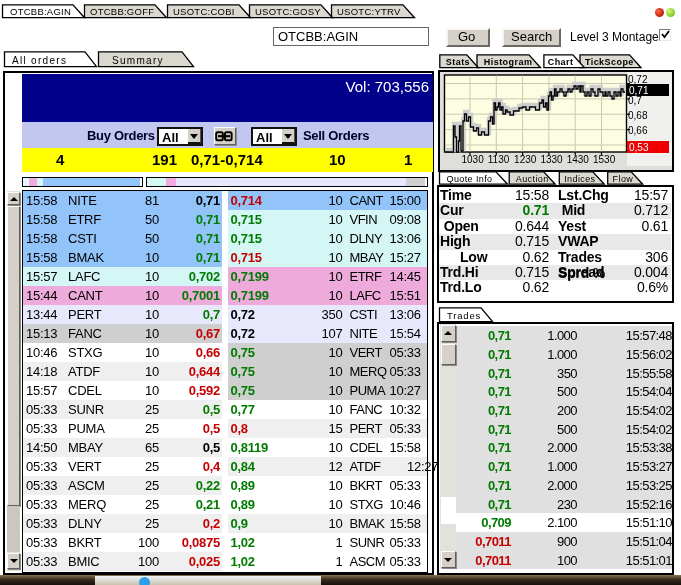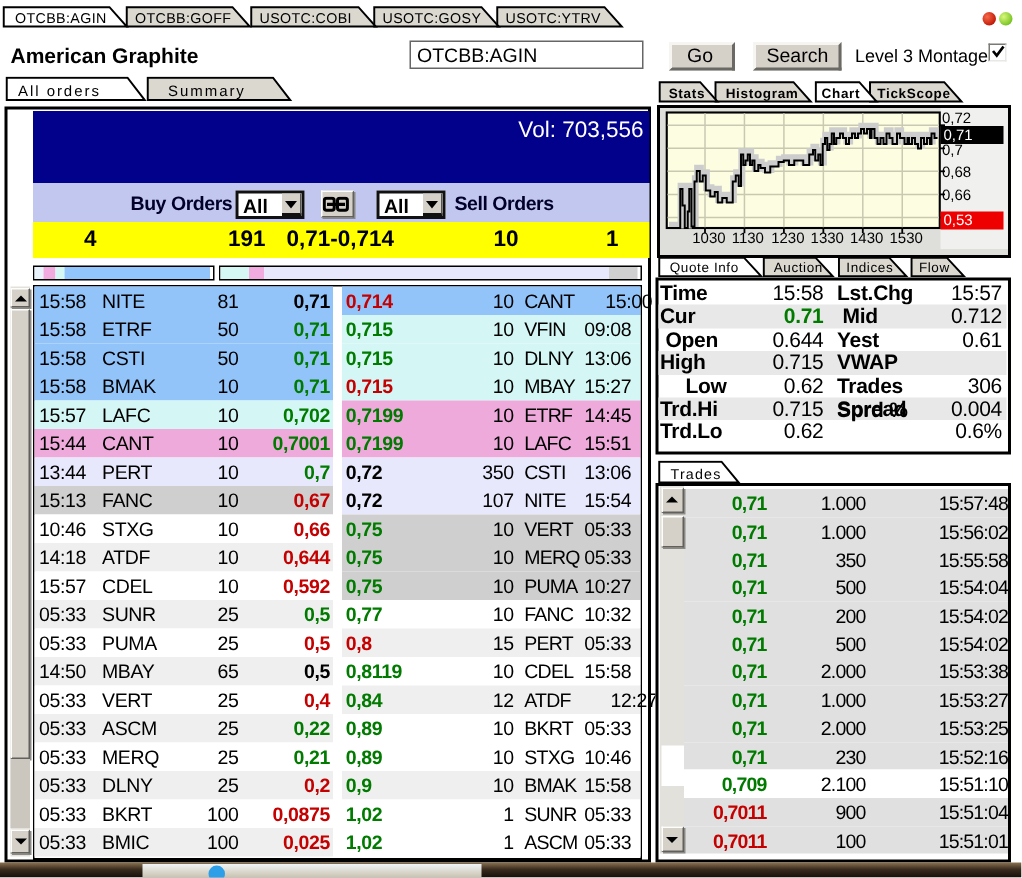--- a/index.html
+++ b/index.html
@@ -20,21 +20,20 @@
       <path d="M 249.5,13.7 L 249.5,0.8 L 321,0.8 L 332.5,13.7 Z" fill="#DBD8D0" stroke="#000" stroke-width="1.3"></path>
       <path d="M 167.5,13.7 L 167.5,0.8 L 239,0.8 L 250.5,13.7 Z" fill="#DBD8D0" stroke="#000" stroke-width="1.3"></path>
       <path d="M 84.5,13.7 L 84.5,0.8 L 155,0.8 L 166.5,13.7 Z" fill="#DBD8D0" stroke="#000" stroke-width="1.3"></path>
       <path d="M 2.5,13.7 L 2.5,0.8 L 73,0.8 L 84.5,13.7 Z" fill="#fff" stroke="#000" stroke-width="1.3"></path>
       <text x="10" y="11.0" font-size="9.5" letter-spacing="0.25" font-weight="normal" font-family="Liberation Sans, sans-serif">OTCBB:AGIN</text>
       <text x="90" y="11.0" font-size="9.5" letter-spacing="0.25" font-weight="normal" font-family="Liberation Sans, sans-serif">OTCBB:GOFF</text>
       <text x="173" y="11.0" font-size="9.5" letter-spacing="0.25" font-weight="normal" font-family="Liberation Sans, sans-serif">USOTC:COBI</text>
       <text x="255" y="11.0" font-size="9.5" letter-spacing="0.25" font-weight="normal" font-family="Liberation Sans, sans-serif">USOTC:GOSY</text>
       <text x="337" y="11.0" font-size="9.5" letter-spacing="0.25" font-weight="normal" font-family="Liberation Sans, sans-serif">USOTC:YTRV</text>
     </svg>
-<div class="t" style="left:7px;top:29px;font-size:14px;font-weight:bold;color:#000;">American Graphite</div>
 <div class="abs" style="left:273px;top:27px;width:154px;height:17px;background:#fff;border:1px solid #666;"></div>
 <div class="t" style="left:278px;top:29px;font-size:13px;font-weight:normal;color:#000;">OTCBB:AGIN</div>
 <div class="abs btn" style="left:446px;top:28px;width:40px;height:15px;"></div>
 <div class="t" style="left:458px;top:29px;font-size:13px;font-weight:normal;color:#000;">Go</div>
 <div class="abs btn" style="left:502px;top:28px;width:55px;height:15px;"></div>
 <div class="t" style="left:511px;top:29px;font-size:13px;font-weight:normal;color:#000;">Search</div>
 <div class="t" style="left:570px;top:30px;font-size:12px;font-weight:normal;color:#000;">Level 3 Montage</div>
 <div class="abs" style="left:659px;top:29px;width:10px;height:10px;background:#fff;border-top:1.5px solid #7a7a75;border-left:1.5px solid #7a7a75;border-bottom:1.5px solid #e8e8e4;border-right:1.5px solid #e8e8e4;"></div>
 <svg class="abs" style="left:660px;top:29px" width="12" height="12">
       <path d="M 2,5 L 4.5,8 L 9,2" stroke="#000" stroke-width="1.8" fill="none"></path>
@@ -94,21 +93,21 @@
 <div class="abs" style="left:22px;top:190px;width:404px;height:381px;border:1px solid #000;border-bottom:2px solid #000;"></div>
 <div class="abs" style="left:23px;top:191.0px;width:199px;height:19.0px;background:#92C4FA;"></div>
 <div class="abs" style="left:227.5px;top:191.0px;width:199.5px;height:19.0px;background:#92C4FA;"></div>
 <div class="t" style="left:26px;top:193.5px;font-size:13px;font-weight:normal;color:#000;line-height:14px;letter-spacing:-0.25px;">15:58</div>
 <div class="t" style="left:68px;top:193.5px;font-size:13px;font-weight:normal;color:#000;line-height:14px;letter-spacing:-0.25px;">NITE</div>
 <div class="t" style="right:522px;top:193.5px;font-size:13px;font-weight:normal;color:#000;line-height:14px;letter-spacing:-0.25px;">81</div>
 <div class="t" style="right:461px;top:193.5px;font-size:13px;font-weight:bold;color:#000000;line-height:14px;letter-spacing:-0.25px;">0,71</div>
 <div class="t" style="left:230.5px;top:193.5px;font-size:13px;font-weight:bold;color:#C40000;line-height:14px;letter-spacing:-0.25px;">0,714</div>
 <div class="t" style="right:338.5px;top:193.5px;font-size:13px;font-weight:normal;color:#000;line-height:14px;letter-spacing:-0.25px;">10</div>
 <div class="t" style="left:349.5px;top:193.5px;font-size:13px;font-weight:normal;color:#000;line-height:14px;letter-spacing:-0.25px;letter-spacing:-0.5px;">CANT</div>
-<div class="t" style="left:389.5px;top:193.5px;font-size:13px;font-weight:normal;color:#000;line-height:14px;letter-spacing:-0.25px;margin-left:14px;">15:00</div>
+<div class="t" style="left:389.5px;top:193.5px;font-size:13px;font-weight:normal;color:#000;line-height:14px;letter-spacing:-0.25px;">15:00</div>
 <div class="abs" style="left:23px;top:210.0px;width:199px;height:19.0px;background:#92C4FA;"></div>
 <div class="abs" style="left:227.5px;top:210.0px;width:199.5px;height:19.0px;background:#D4F7F5;"></div>
 <div class="t" style="left:26px;top:212.5px;font-size:13px;font-weight:normal;color:#000;line-height:14px;letter-spacing:-0.25px;">15:58</div>
 <div class="t" style="left:68px;top:212.5px;font-size:13px;font-weight:normal;color:#000;line-height:14px;letter-spacing:-0.25px;">ETRF</div>
 <div class="t" style="right:522px;top:212.5px;font-size:13px;font-weight:normal;color:#000;line-height:14px;letter-spacing:-0.25px;">50</div>
 <div class="t" style="right:461px;top:212.5px;font-size:13px;font-weight:bold;color:#007B00;line-height:14px;letter-spacing:-0.25px;">0,71</div>
 <div class="t" style="left:230.5px;top:212.5px;font-size:13px;font-weight:bold;color:#007B00;line-height:14px;letter-spacing:-0.25px;">0,715</div>
 <div class="t" style="right:338.5px;top:212.5px;font-size:13px;font-weight:normal;color:#000;line-height:14px;letter-spacing:-0.25px;">10</div>
 <div class="t" style="left:349.5px;top:212.5px;font-size:13px;font-weight:normal;color:#000;line-height:14px;letter-spacing:-0.25px;letter-spacing:-0.5px;">VFIN</div>
 <div class="t" style="left:389.5px;top:212.5px;font-size:13px;font-weight:normal;color:#000;line-height:14px;letter-spacing:-0.25px;">09:08</div>
@@ -364,21 +363,21 @@
 <div class="t" style="right:13px;top:203.4px;font-size:14px;font-weight:normal;color:#000;line-height:15px;letter-spacing:-0.2px;">0.712</div>
 <div class="t" style="left:440px;top:218.8px;font-size:14px;font-weight:bold;color:#000;line-height:15px;letter-spacing:-0.2px;">&nbsp;Open</div>
 <div class="t" style="right:132px;top:218.8px;font-size:14px;font-weight:normal;color:#000;line-height:15px;letter-spacing:-0.2px;">0.644</div>
 <div class="t" style="left:558px;top:218.8px;font-size:14px;font-weight:bold;color:#000;line-height:15px;letter-spacing:-0.2px;">Yest</div>
 <div class="t" style="right:13px;top:218.8px;font-size:14px;font-weight:normal;color:#000;line-height:15px;letter-spacing:-0.2px;">0.61</div>
 <div class="abs" style="left:439px;top:234.2px;width:232px;height:15.4px;background:#E8E8E8;"></div>
 <div class="t" style="left:440px;top:234.2px;font-size:14px;font-weight:bold;color:#000;line-height:15px;letter-spacing:-0.2px;text-align:right;">High</div>
 <div class="t" style="right:132px;top:234.2px;font-size:14px;font-weight:normal;color:#000;line-height:15px;letter-spacing:-0.2px;">0.715</div>
 <div class="t" style="left:558px;top:234.2px;font-size:14px;font-weight:bold;color:#000;line-height:15px;letter-spacing:-0.2px;">VWAP</div>
 <div class="t" style="right:13px;top:234.2px;font-size:14px;font-weight:normal;color:#000;line-height:15px;letter-spacing:-0.2px;"></div>
-<div class="t" style="left:457px;top:249.6px;font-size:14px;font-weight:bold;color:#000;line-height:15px;letter-spacing:-0.2px;">Low</div>
+<div class="t" style="left:440px;top:249.6px;font-size:14px;font-weight:bold;color:#000;line-height:15px;letter-spacing:-0.2px;padding-left:20px;">Low</div>
 <div class="t" style="right:132px;top:249.6px;font-size:14px;font-weight:normal;color:#000;line-height:15px;letter-spacing:-0.2px;">0.62</div>
 <div class="t" style="left:558px;top:249.6px;font-size:14px;font-weight:bold;color:#000;line-height:15px;letter-spacing:-0.2px;">Trades</div>
 <div class="t" style="right:13px;top:249.6px;font-size:14px;font-weight:normal;color:#000;line-height:15px;letter-spacing:-0.2px;">306</div>
 <div class="abs" style="left:439px;top:265.0px;width:232px;height:15.4px;background:#E8E8E8;"></div>
 <div class="t" style="left:440px;top:265.0px;font-size:14px;font-weight:bold;color:#000;line-height:15px;letter-spacing:-0.2px;">Trd.Hi</div>
 <div class="t" style="right:132px;top:265.0px;font-size:14px;font-weight:normal;color:#000;line-height:15px;letter-spacing:-0.2px;">0.715</div>
 <div class="t" style="left:558px;top:265.0px;font-size:14px;font-weight:bold;color:#000;line-height:15px;letter-spacing:-0.2px;">Spread</div>
 <div class="t" style="right:13px;top:265.0px;font-size:14px;font-weight:normal;color:#000;line-height:15px;letter-spacing:-0.2px;">0.004</div>
 <div class="t" style="left:440px;top:280.4px;font-size:14px;font-weight:bold;color:#000;line-height:15px;letter-spacing:-0.2px;">Trd.Lo</div>
 <div class="t" style="right:132px;top:280.4px;font-size:14px;font-weight:normal;color:#000;line-height:15px;letter-spacing:-0.2px;">0.62</div>

